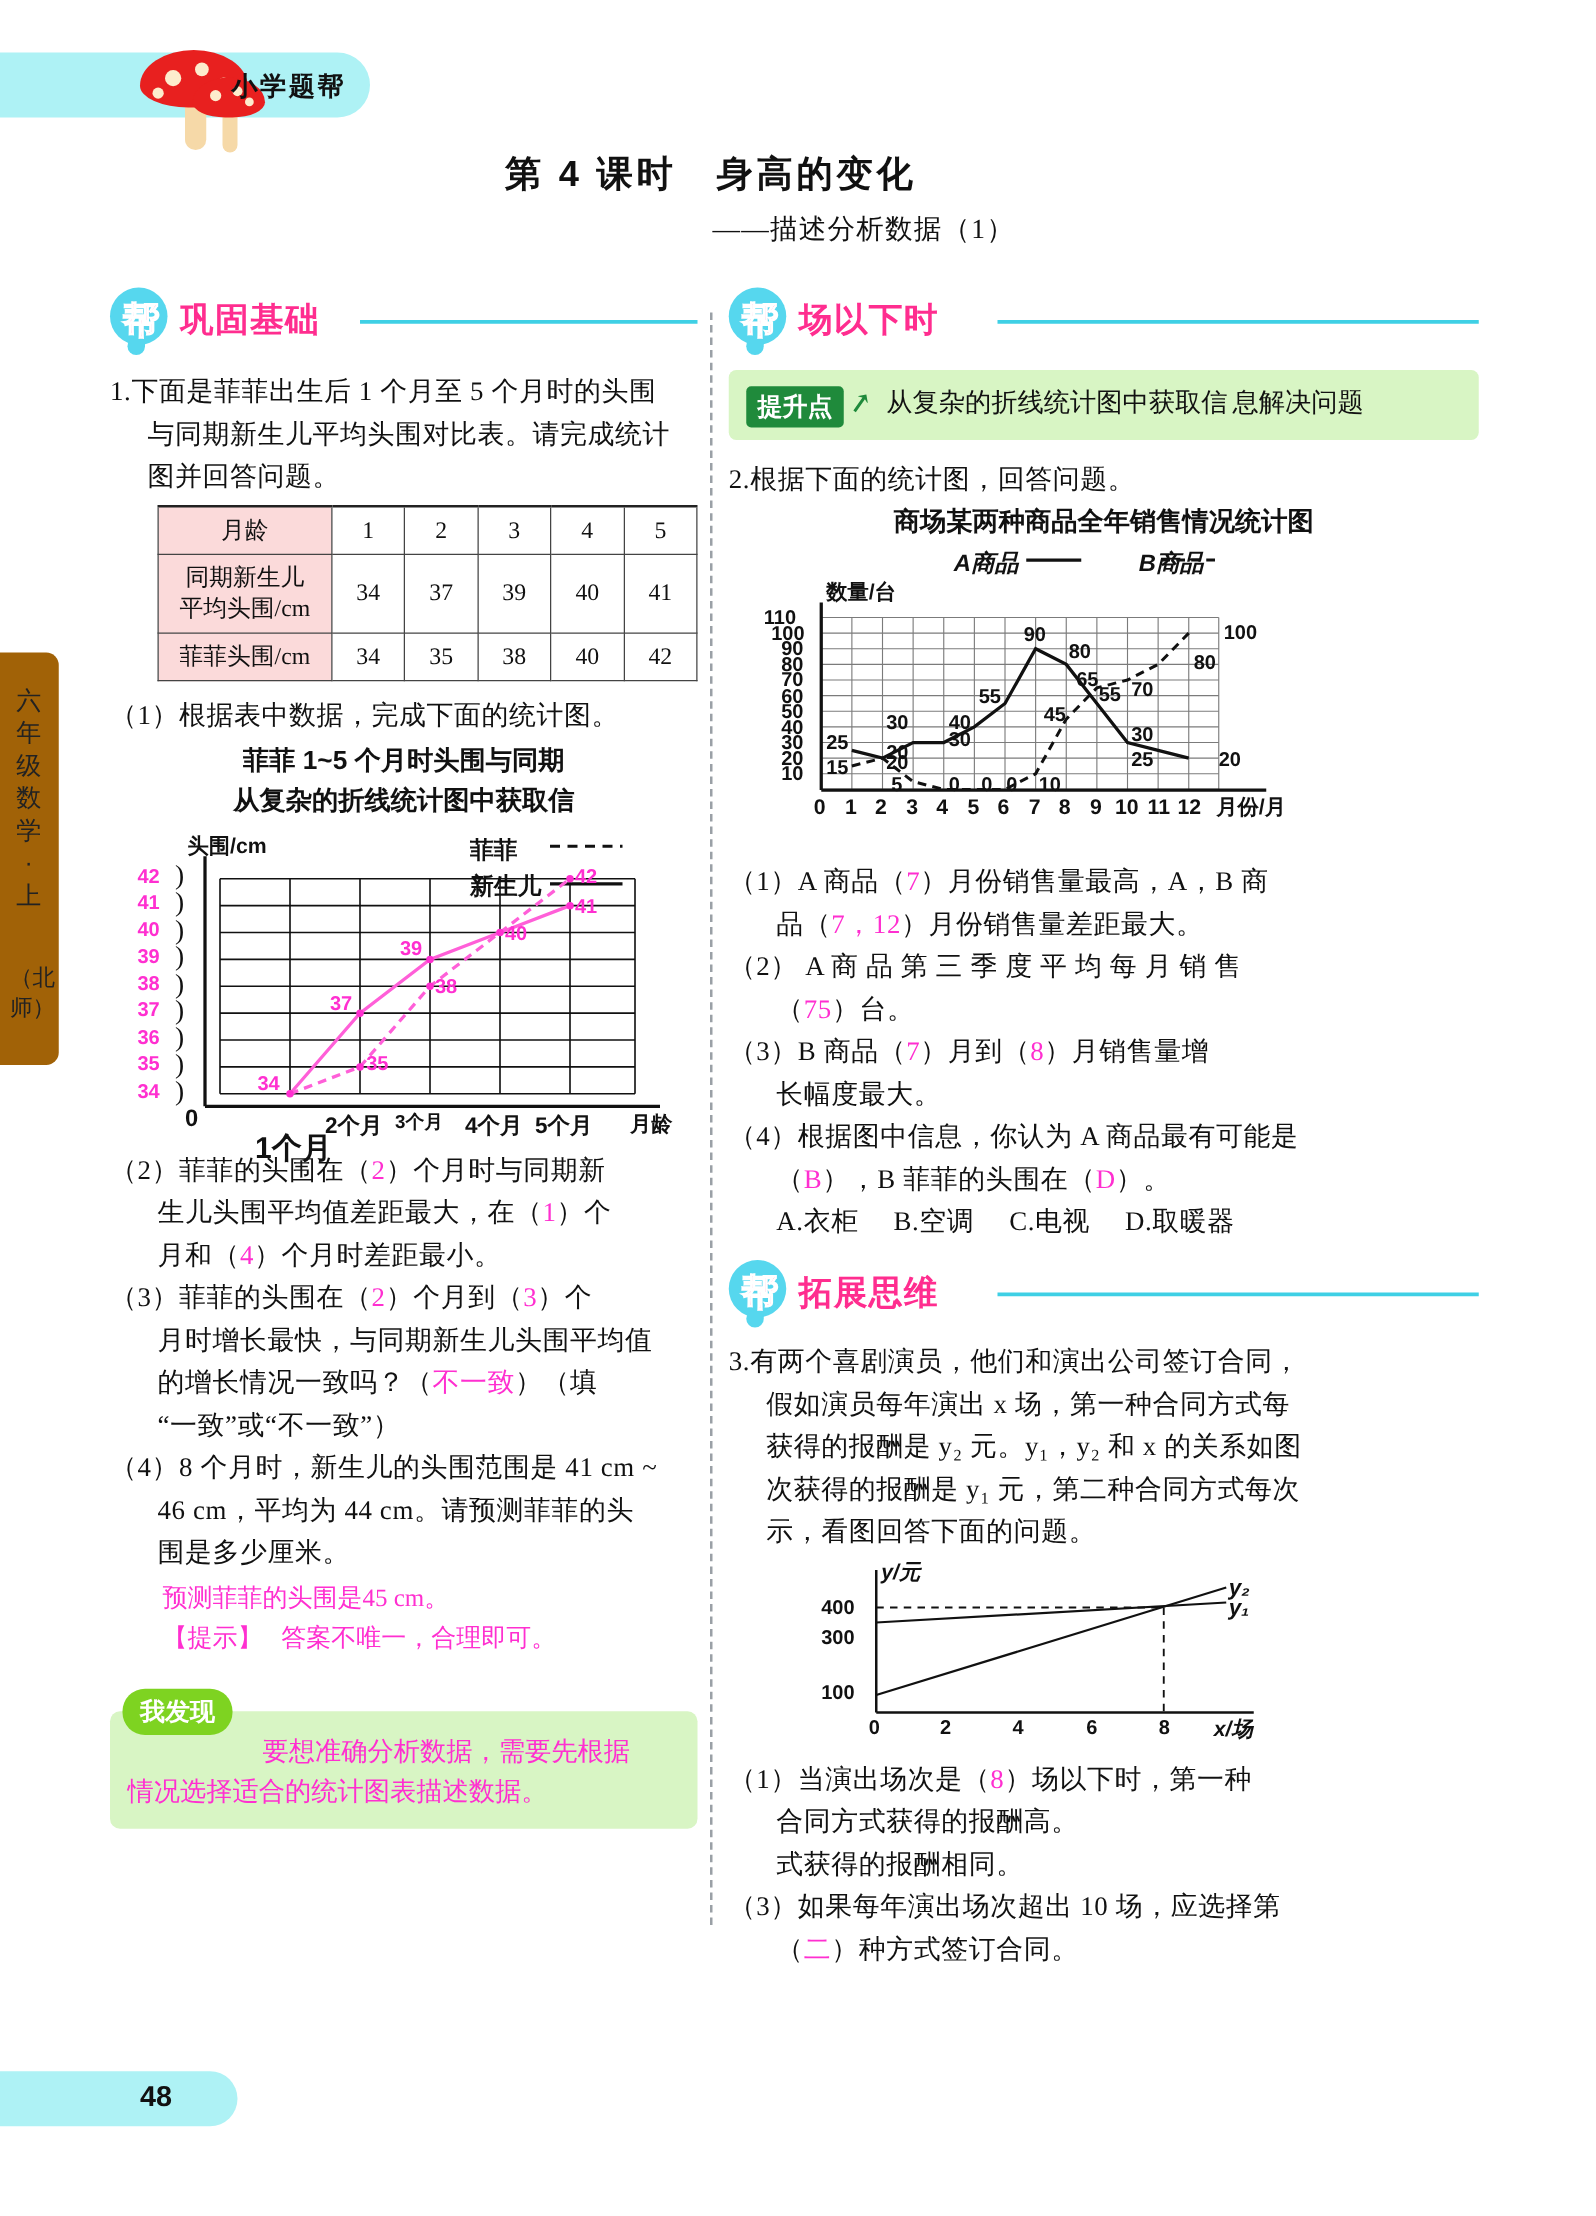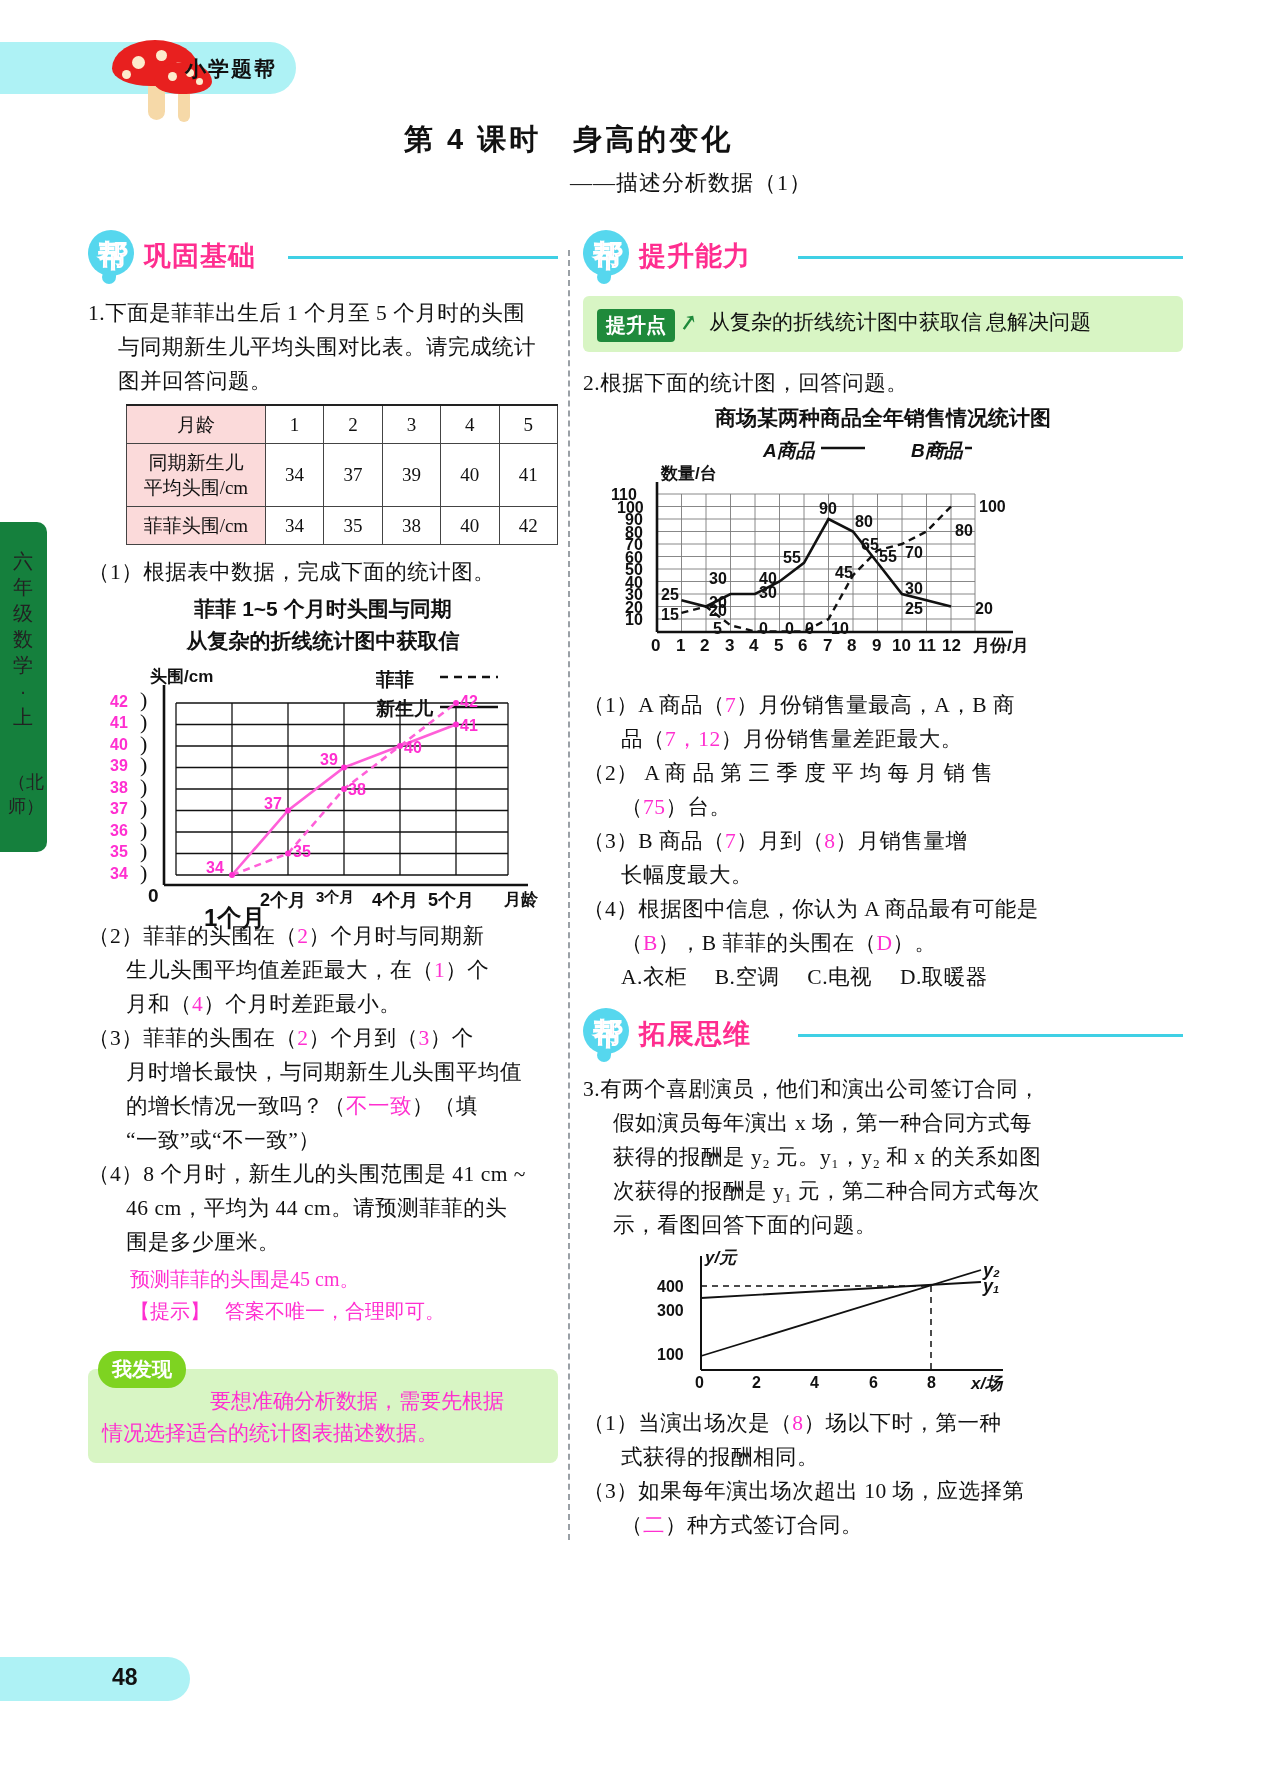--- a/index.html
+++ b/index.html
@@ -22,21 +22,21 @@
     font-family:"Liberation Sans","DejaVu Sans",sans-serif; letter-spacing:2px; color:#111;
   }
   .mush{ position:absolute; }
   .mush .cap{ position:absolute; background:#e8201f; border-radius:50% 50% 45% 45% / 62% 62% 38% 38%; }
   .mush .stem{ position:absolute; background:#f6d9a8; border-radius:6px 6px 9px 9px; }
   .mush .dot{ position:absolute; background:#fdeccd; border-radius:50%; }
 
   
   .sidetab{
     position:absolute; left:0; top:522px; width:47px; height:330px;
-    background:#15803d; border-radius:0 10px 10px 0;
+    background:#a16207; border-radius:0 10px 10px 0;
   }
   .sidetab .vtext{
     position:absolute; left:8px; top:26px; width:30px;
     font-size:20px; line-height:26px; text-align:center; color:#222;
     font-family:"Liberation Sans","DejaVu Sans",sans-serif;
   }
   .sidetab .vtext2{
     position:absolute; left:8px; top:248px; width:30px;
     font-size:18px; line-height:24px; text-align:center; color:#222;
     font-family:"Liberation Sans","DejaVu Sans",sans-serif;
@@ -354,21 +354,21 @@
     <div class="inkline" style="font-size:21px; padding-left:108px;">要想准确分析数据，需要先根据</div>
     <div class="inkline" style="font-size:21px;">情况选择适合的统计图表描述数据。</div>
   </div>
 </div>
 
 <div class="col-right">
 
   <div class="sec wide">
     <div class="bubble"></div>
     <div class="bang">帮</div>
-    <div class="label">提升能力</div>
+    <div class="label">场以下时</div>
     <div class="rule"></div>
   </div>
 
   <div class="tipbox" style="margin-top:16px;">
     <span class="tipflag">提升点</span>
     <span style="display:inline-block; width:26px; color:#1f8a3b; font-size:22px; font-weight:bold; transform:rotate(-10deg);">↗</span>
     <span class="tiptext">从复杂的折线统计图中获取信</span>
     <div class="tiptext">息解决问题</div>
   </div>
 
@@ -543,20 +543,21 @@
     <div class="tick" style="left:169px; top:128px;">2</div>
     <div class="tick" style="left:227px; top:128px;">4</div>
     <div class="tick" style="left:286px; top:128px;">6</div>
     <div class="tick" style="left:344px; top:128px;">8</div>
     <div class="axlabel" style="left:388px; top:126px; font-style:italic;">x/场</div>
   </div>
 
   <div class="q">
     <span>（1）当演出场次是（</span><span class="ans">8</span><span>）场以下时，第一种</span>
   </div>
+  <div class="q" style="padding-left:38px;">合同方式获得的报酬高。</div>
   <div class="q" style="padding-left:38px;">式获得的报酬相同。</div>
   <div class="q">（3）如果每年演出场次超出 10 场，应选择第</div>
   <div class="q" style="padding-left:38px;">
     <span>（</span><span class="ans">二</span><span>）种方式签订合同。</span>
   </div>
 </div>
 
 <div class="pagefoot"></div>
 <div class="pagenum">48</div>
 

